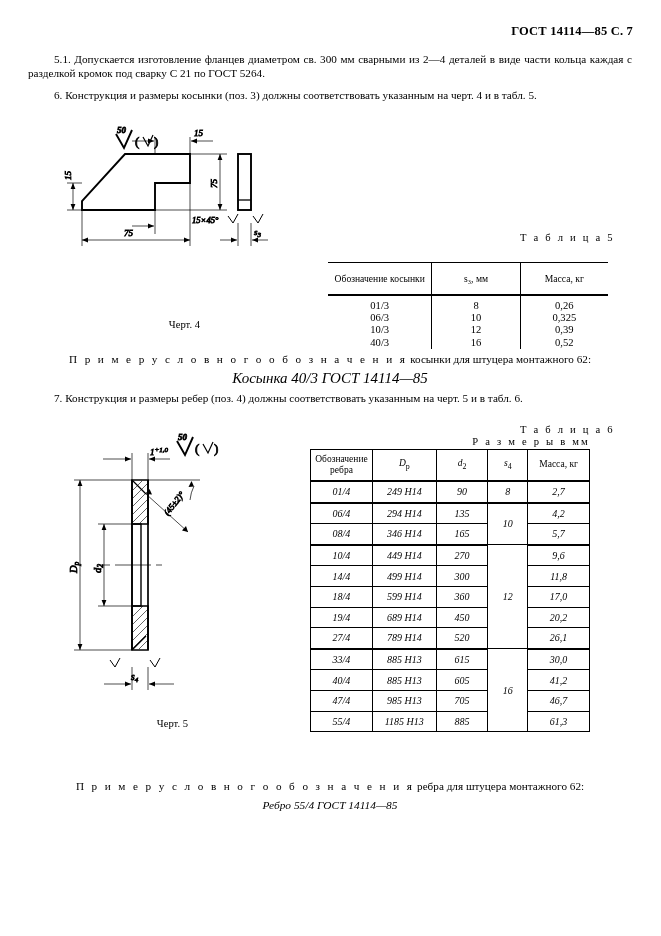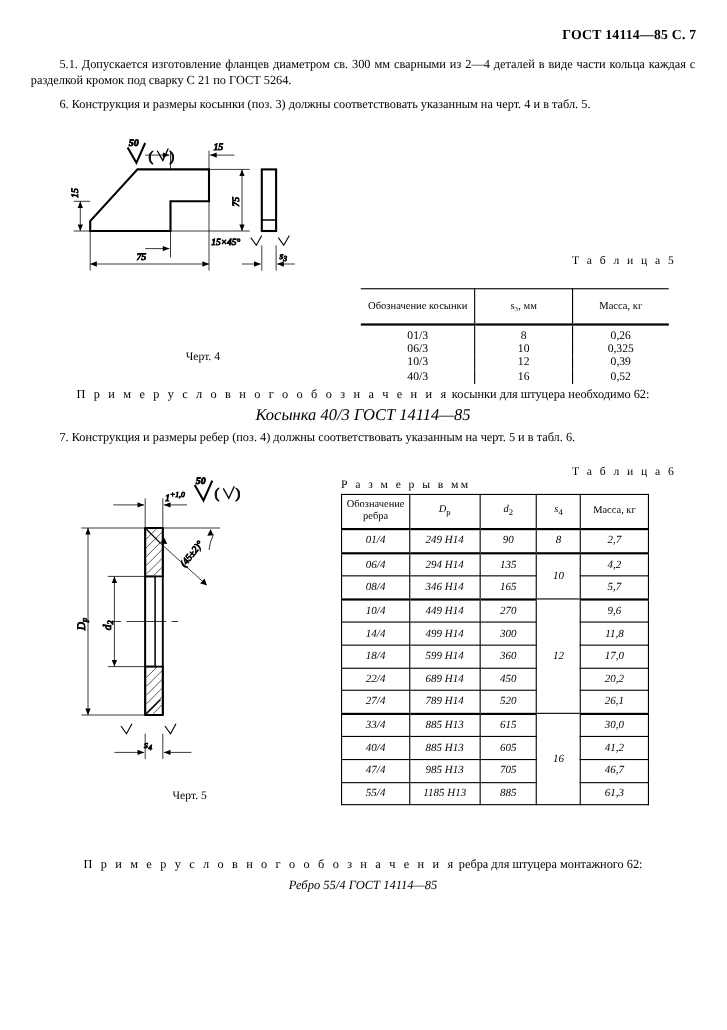--- a/index.html
+++ b/index.html
@@ -54,21 +54,21 @@
     position: absolute;
     font-size: 10.6px;
     letter-spacing: 2.2px;
     white-space: nowrap;
   }
   .tbl-subcaption {
     position: absolute;
     font-size: 10.6px;
     letter-spacing: 2.2px;
     white-space: nowrap;
-    text-align: left;
+    text-align: right;
   }
 
   table.gost {
     position: absolute;
     border-collapse: collapse;
     font-size: 10.4px;
   }
   table.gost td, table.gost th {
     text-align: center;
     vertical-align: middle;
@@ -259,21 +259,21 @@
         </tr>
         <tr>
           <td class="c1">40/3</td>
           <td class="c2">16</td>
           <td class="c3">0,52</td>
         </tr>
       </tbody>
   </table>
 
   <div class="centered" style="left:28px; top:352px; width:604px;">
-    <span class="spaced">П р и м е р   у с л о в н о г о   о б о з н а ч е н и я</span><span>  косынки для штуцера необходимо 62:</span>
+    <span class="spaced">П р и м е р   у с л о в н о г о   о б о з н а ч е н и я</span><span>  косынки для штуцера монтажного 62:</span>
   </div>
   <div class="centered ital" style="left:28px; top:371px; width:604px; font-size:15px;">Косынка 40/3 ГОСТ 14114—85</div>
 
   <div class="para" style="left:28px; top:391px; width:604px;">7.  Конструкция и размеры ребер (поз. 4) должны соответствовать указанным на черт. 5 и в табл. 6.</div>
 
   <div class="figure" style="left:58px; top:428px;">
     <svg width="250" height="300" viewBox="0 0 250 300">
       <g stroke="#000" fill="none" stroke-width="0.8">
 
         <text x="120" y="12" font-size="9" font-style="italic" font-weight="bold">50</text>
@@ -416,21 +416,21 @@
           <td>300</td>
           <td>11,8</td>
         </tr>
         <tr>
           <td>18/4</td>
           <td>599 Н14</td>
           <td>360</td>
           <td>17,0</td>
         </tr>
         <tr>
-          <td>22/4</td>
+          <td>19/4</td>
           <td>689 Н14</td>
           <td>450</td>
           <td>20,2</td>
         </tr>
         <tr class="grp-end">
           <td>27/4</td>
           <td>789 Н14</td>
           <td>520</td>
           <td>26,1</td>
         </tr>

